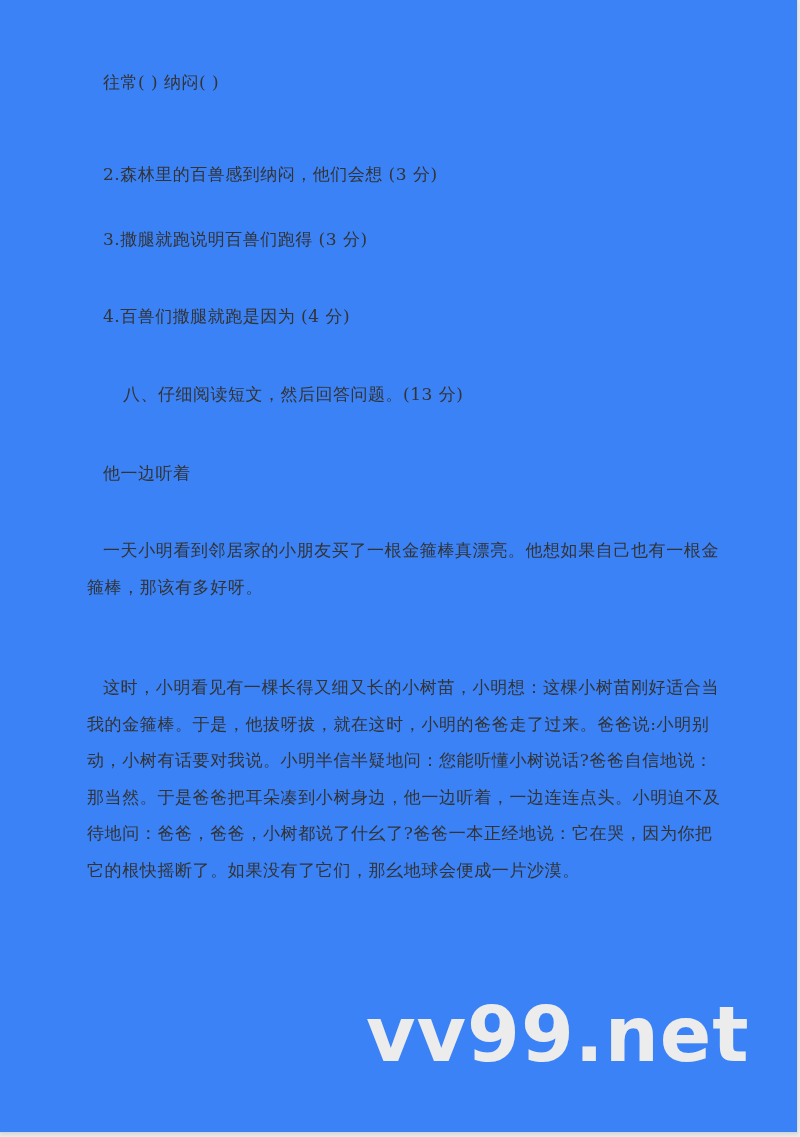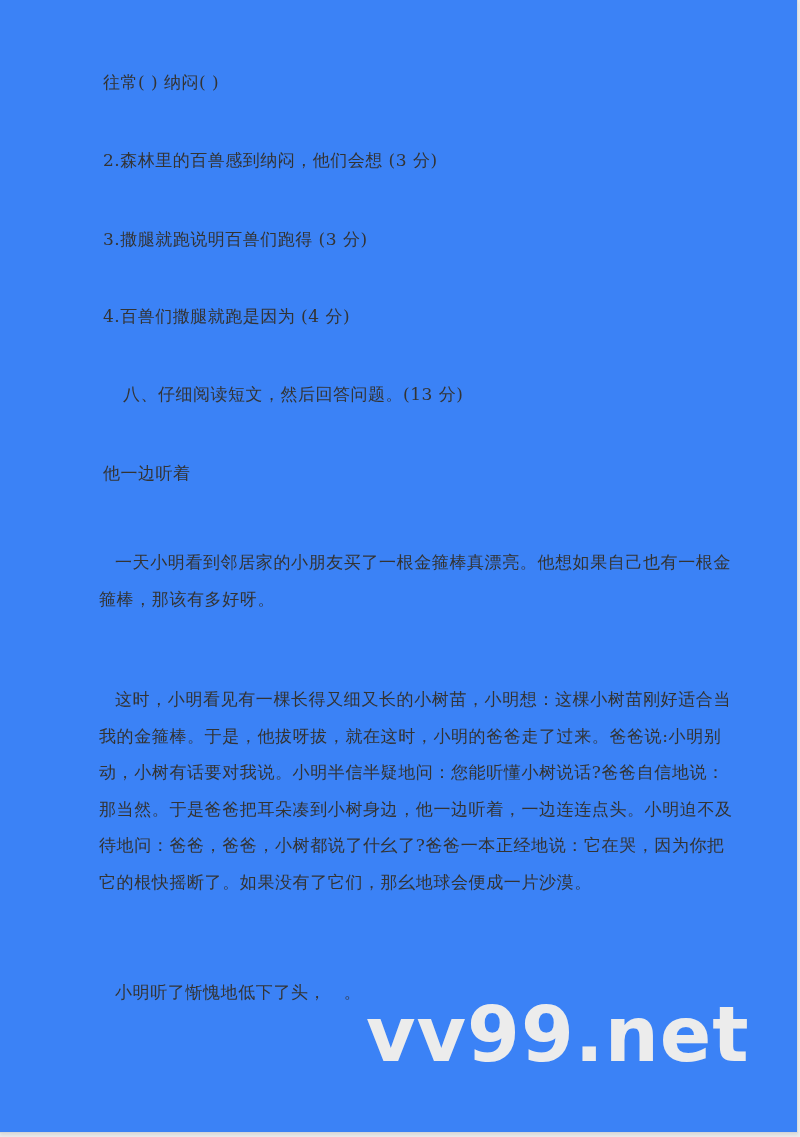--- a/index.html
+++ b/index.html
@@ -35,21 +35,21 @@
       letter-spacing: 0.5px;
     }
     .para {
       position: absolute;
       left: 87px;
       width: 640px;
       font-size: 17px;
       line-height: 36.5px;
       letter-spacing: 0.6px;
       text-indent: 16px;
-      margin: 12px;
+      margin: 0;
     }
     .watermark {
       position: absolute;
       left: 366px;
       top: 995px;
       font-family: "DejaVu Sans", "Liberation Sans", sans-serif;
       font-weight: bold;
       font-size: 76px;
       line-height: 80px;
       color: #ececec;
@@ -57,31 +57,30 @@
       user-select: none;
     }
   </style>
 </head>
 <body>
 
 <div class="page">
 
   <div class="line" style="top:72px;">往常( )  纳闷( )</div>
 
-  <div class="line" style="top:150px;">2.森林里的百兽感到纳闷，他们会想 (3 分)</div>
+  <div class="line" style="top:164px;">2.森林里的百兽感到纳闷，他们会想 (3 分)</div>
 
   <div class="line" style="top:229px;text-align:right;">3.撒腿就跑说明百兽们跑得 (3 分)</div>
 
   <div class="line" style="top:306px;">4.百兽们撒腿就跑是因为 (4 分)</div>
 
   <div class="line" style="top:384px;margin-left:20px;">八、仔细阅读短文，然后回答问题。(13 分)</div>
 
   <div class="line" style="top:463px;">他一边听着</div>
 
   <p class="para" style="top:532px;">一天小明看到邻居家的小朋友买了一根金箍棒真漂亮。他想如果自己也有一根金箍棒，那该有多好呀。</p>
 
   <p class="para" style="top:669px;">这时，小明看见有一棵长得又细又长的小树苗，小明想：这棵小树苗刚好适合当我的金箍棒。于是，他拔呀拔，就在这时，小明的爸爸走了过来。爸爸说:小明别动，小树有话要对我说。小明半信半疑地问：您能听懂小树说话?爸爸自信地说：那当然。于是爸爸把耳朵凑到小树身边，他一边听着，一边连连点头。小明迫不及待地问：爸爸，爸爸，小树都说了什幺了?爸爸一本正经地说：它在哭，因为你把它的根快摇断了。如果没有了它们，那幺地球会便成一片沙漠。</p>
 
-  <p class="para" style="top:962px;">小明听了惭愧地低下了头，　。</p>
 
   <div class="watermark">vv99.net</div>
 
 </div>
 
 </body></html>

